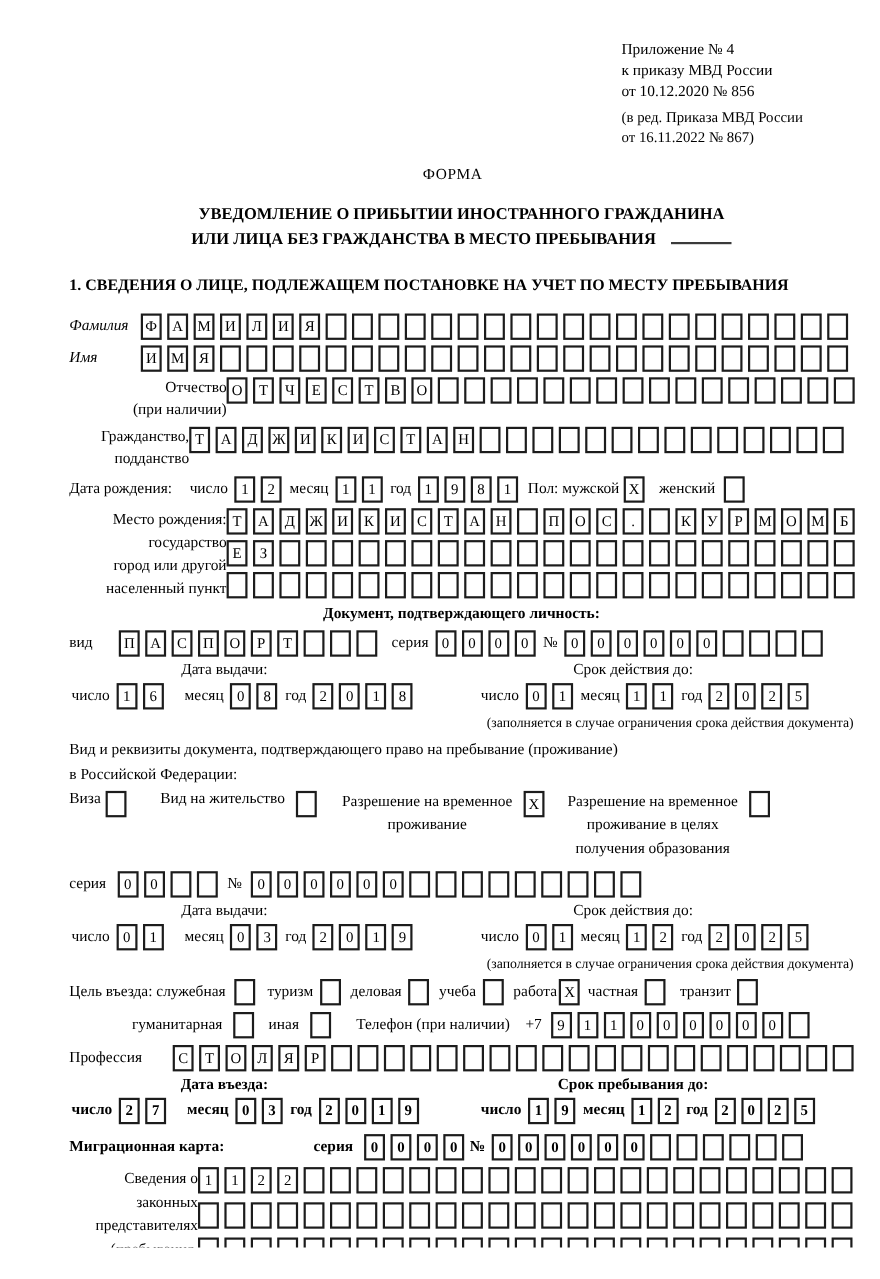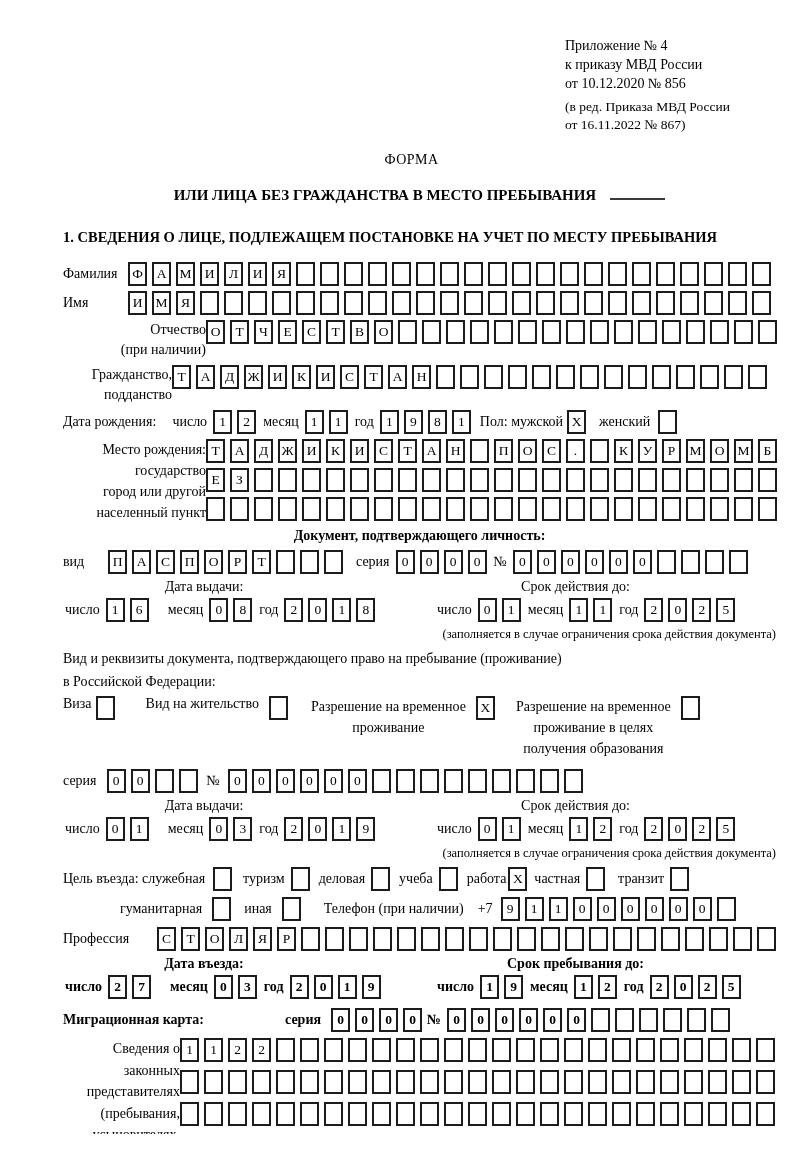--- a/index.html
+++ b/index.html
@@ -18,21 +18,21 @@
   .row{display:flex;align-items:center;margin-bottom:5px;}
   .rowtop{align-items:flex-start;}
   .cells{display:flex;flex:none;}
   .cell{
     display:inline-flex;align-items:center;justify-content:center;flex:none;
     width:19px;height:24px;box-sizing:border-box;border:2px solid #1c1c1c;
     margin-right:5px;font-size:13.5px;background:#fff;
   }
   .lbl{font-size:14px;white-space:nowrap;}
   .lblcol{font-size:14px;line-height:20px;flex:none;text-align:right;}
-  .w-surname{width:65px;flex:none;}
+  .w-surname{width:65px;flex:none;font-style:italic;}
   .w-patron{width:143px;flex:none;}
   .w-citizen{width:109px;flex:none;}
   .w-birthpl{width:143px;flex:none;}
   .w-prof{width:94px;flex:none;}
   .w-repr{width:117px;flex:none;}
   .w-vid{width:45px;flex:none;}
   .m6{margin:0 6px 0 2px;}
   .m8{margin-left:8px;margin-right:6px;}
   .m14{margin-left:14px;margin-right:6px;}
   .stack{display:flex;flex-direction:column;}
@@ -58,20 +58,21 @@
     <div>к приказу МВД России</div>
     <div>от 10.12.2020 № 856</div>
   </div>
   <div class="revision">
     <div>(в ред. Приказа МВД России</div>
     <div>от 16.11.2022 № 867)</div>
   </div>
   <div class="forma">ФОРМА</div>
 
   <div class="title">
+    <div>УВЕДОМЛЕНИЕ О ПРИБЫТИИ ИНОСТРАННОГО ГРАЖДАНИНА</div>
     <div><span>ИЛИ ЛИЦА БЕЗ ГРАЖДАНСТВА В МЕСТО ПРЕБЫВАНИЯ</span><span class="blankline"></span></div>
   </div>
 
   <div class="sect">1. СВЕДЕНИЯ О ЛИЦЕ, ПОДЛЕЖАЩЕМ ПОСТАНОВКЕ НА УЧЕТ ПО МЕСТУ ПРЕБЫВАНИЯ</div>
 
   <div class="formbody">
 
     <div class="row">
       <span class="lbl w-surname">Фамилия</span>
       <div class="cells">

